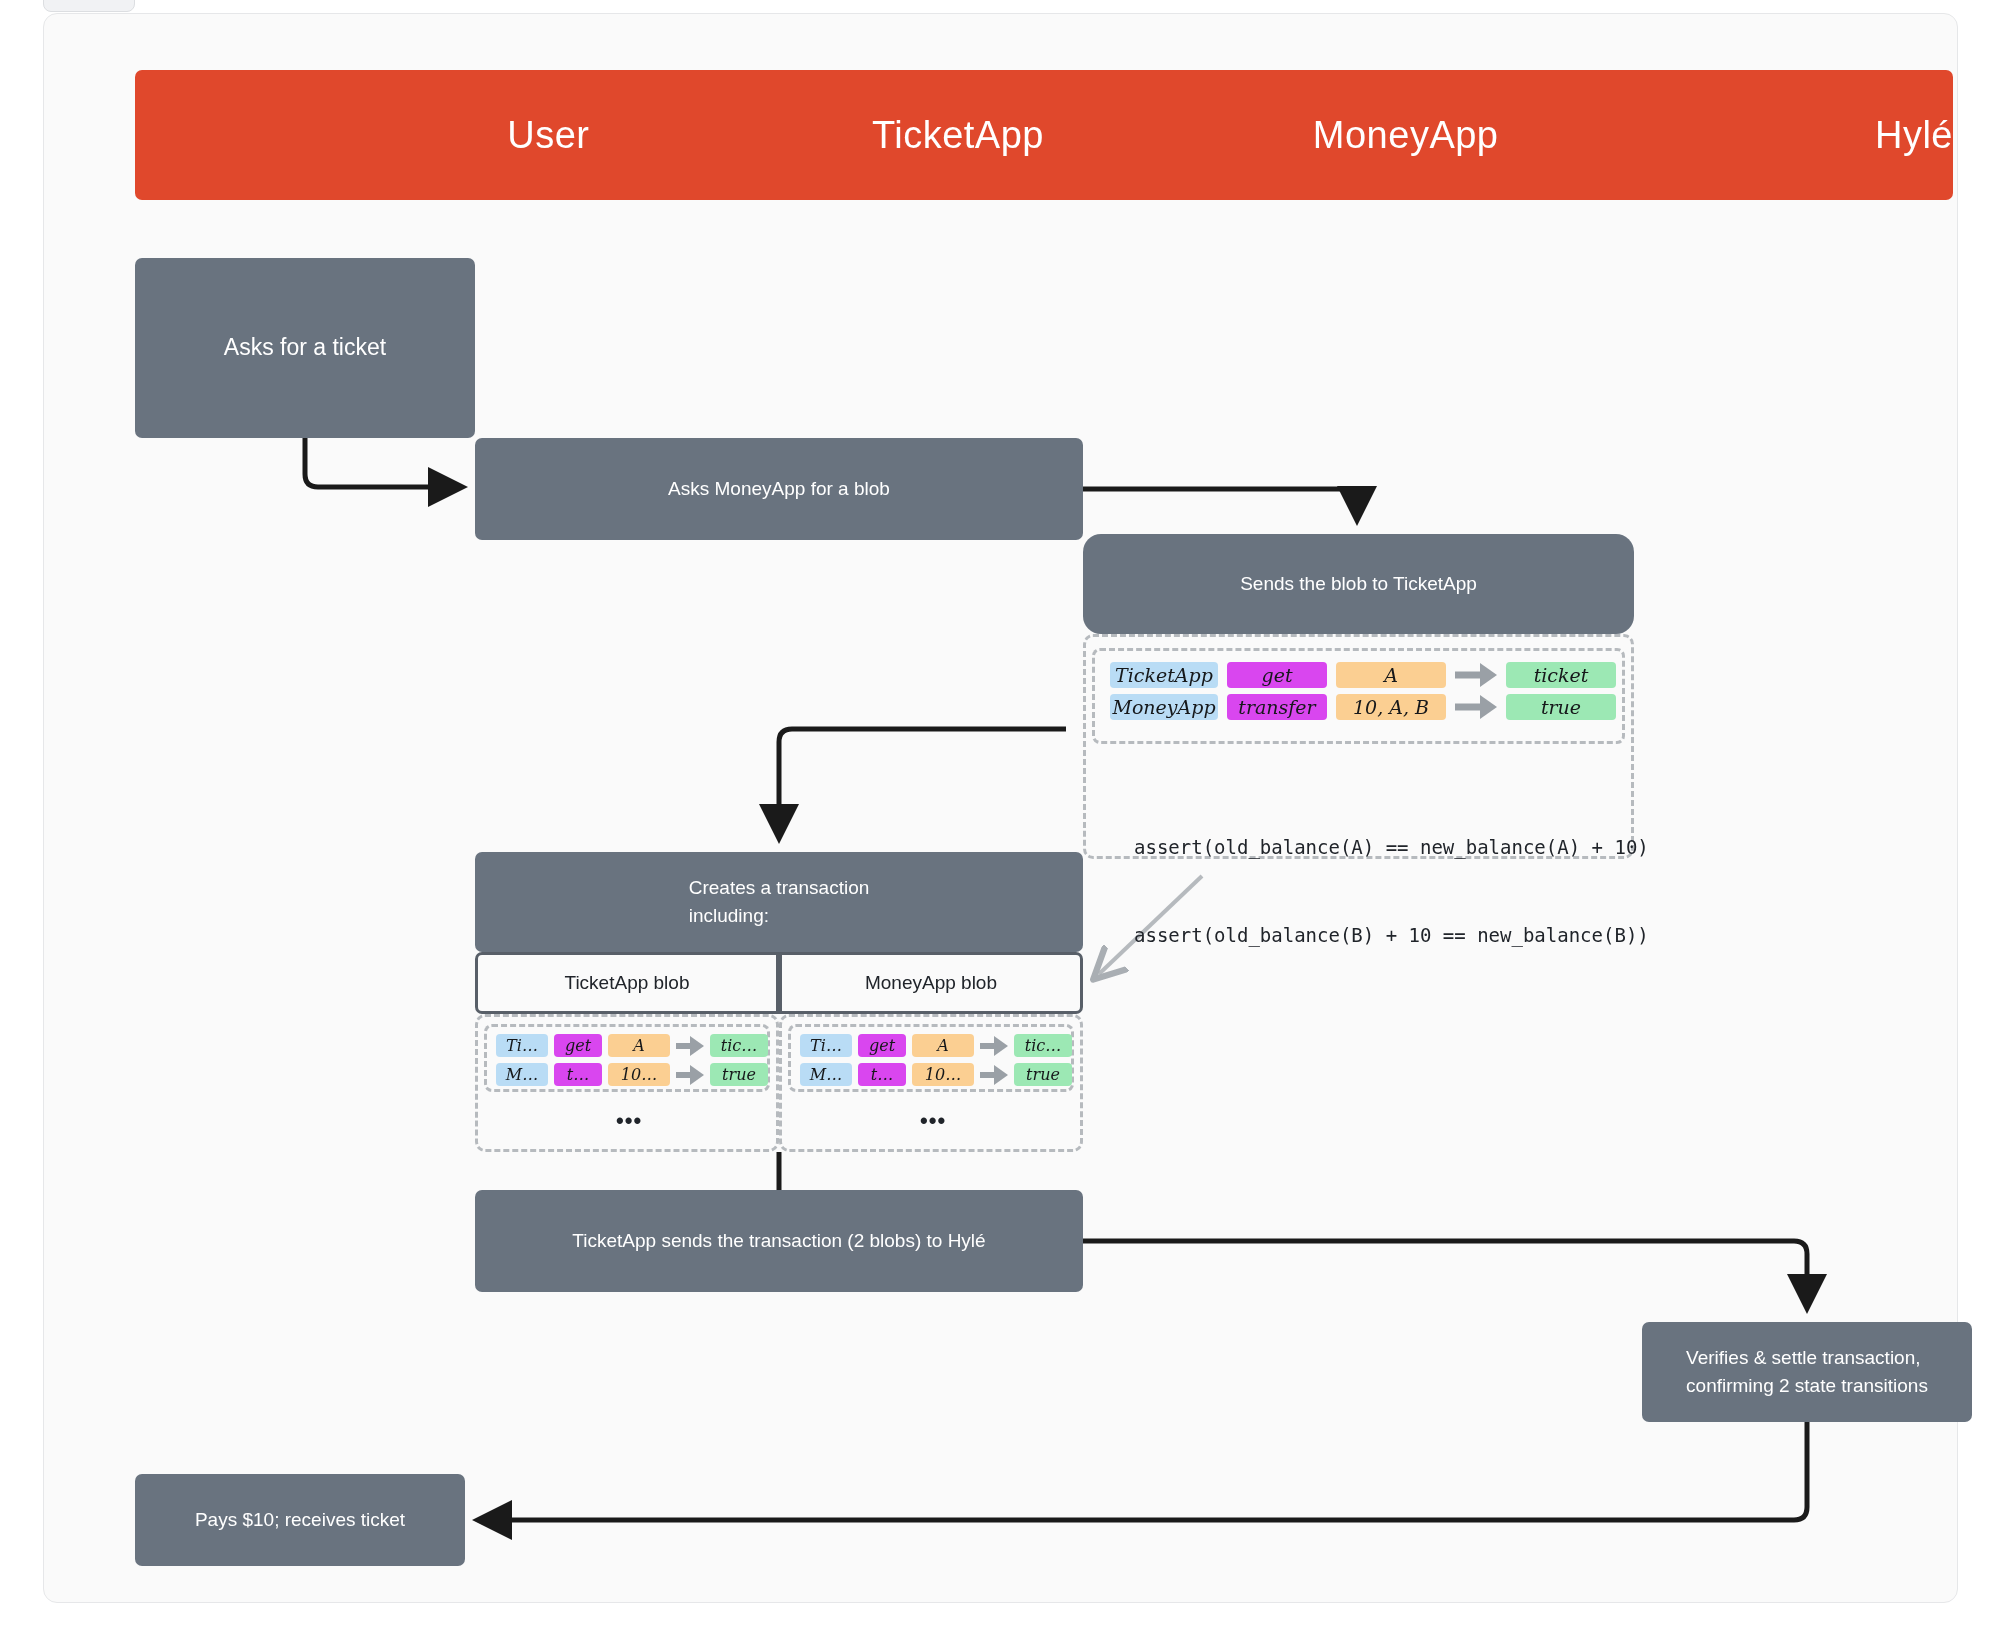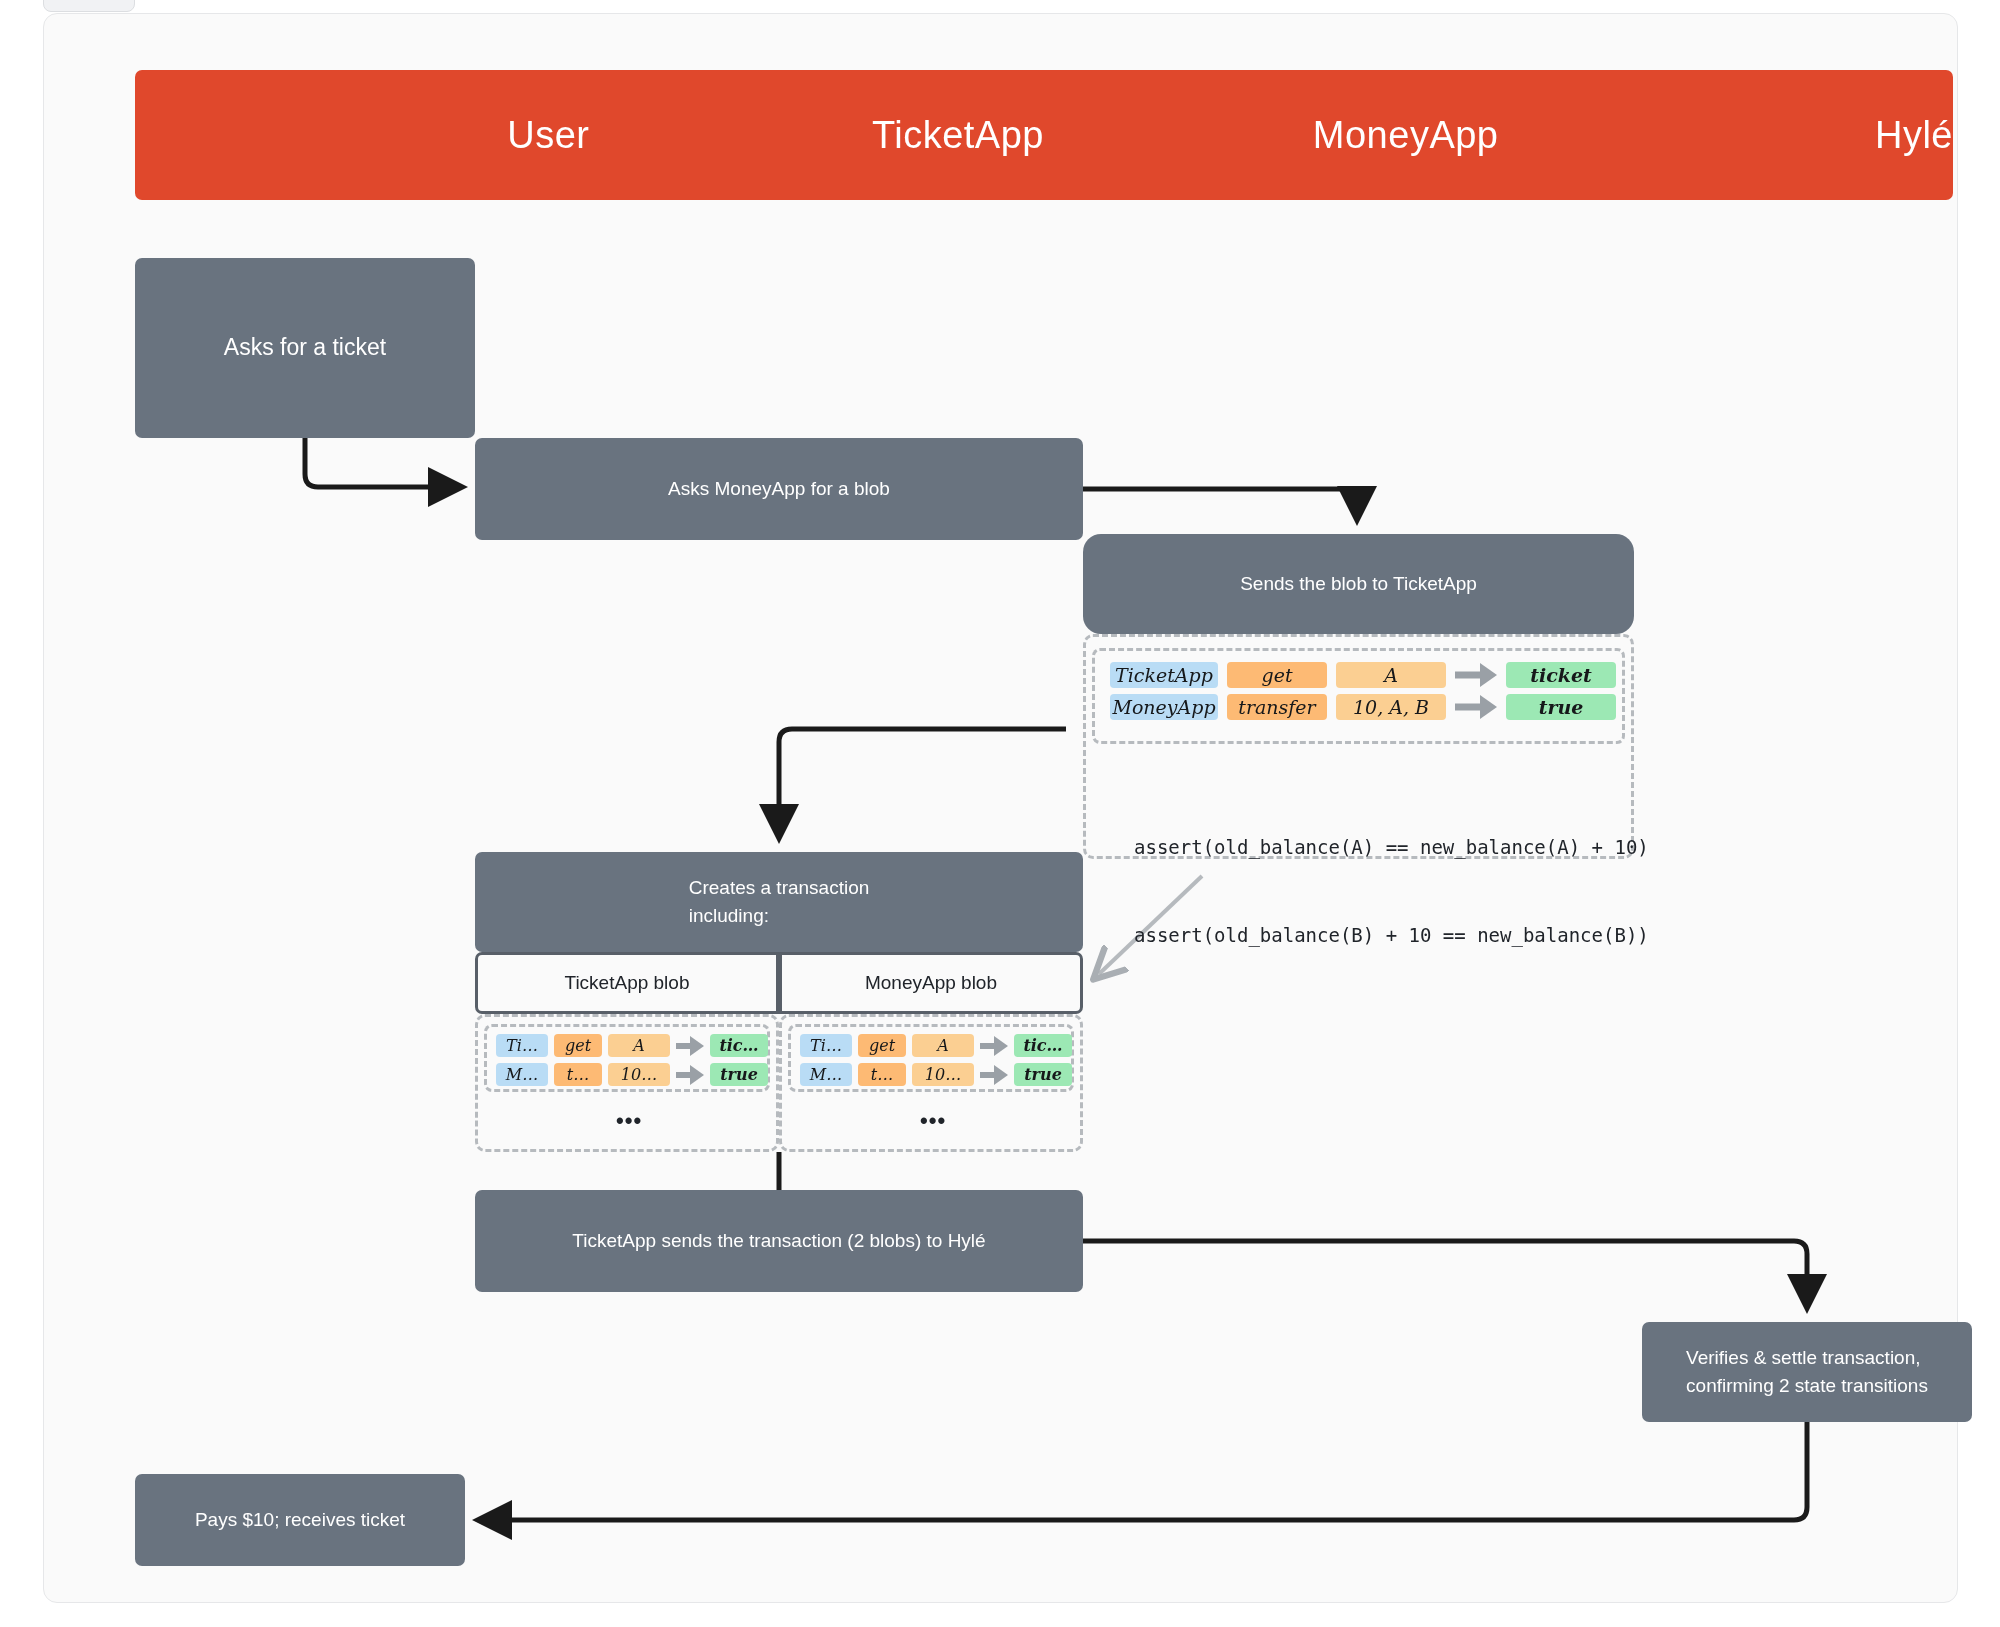--- a/index.html
+++ b/index.html
@@ -90,23 +90,23 @@
     font-family: "DejaVu Serif", serif;
     font-style: italic;
     font-size: 19px;
     color: #16181a;
     border-radius: 4px;
     height: 26px;
     display: flex; align-items: center; justify-content: center;
     white-space: nowrap;
   }
   .c-app    { background: #b9dcf5; }
-  .c-fn     { background: #fdba74; }
+  .c-fn     { background: #d946ef; }
   .c-args   { background: #fbcf92; }
-  .c-res    { background: #9ce8b4; font-weight: bold; }
+  .c-res    { background: #9ce8b4; }
 
   .tbl-big { left: 1066px; top: 648px; }
   .tbl-big .c-app  { width: 108px; }
   .tbl-big .c-fn   { width: 100px; }
   .tbl-big .c-args { width: 110px; }
   .tbl-big .c-res  { width: 110px; }
 
   .arrow-g {
     width: 42px; height: 22px;
     position: relative; flex: 0 0 42px;

